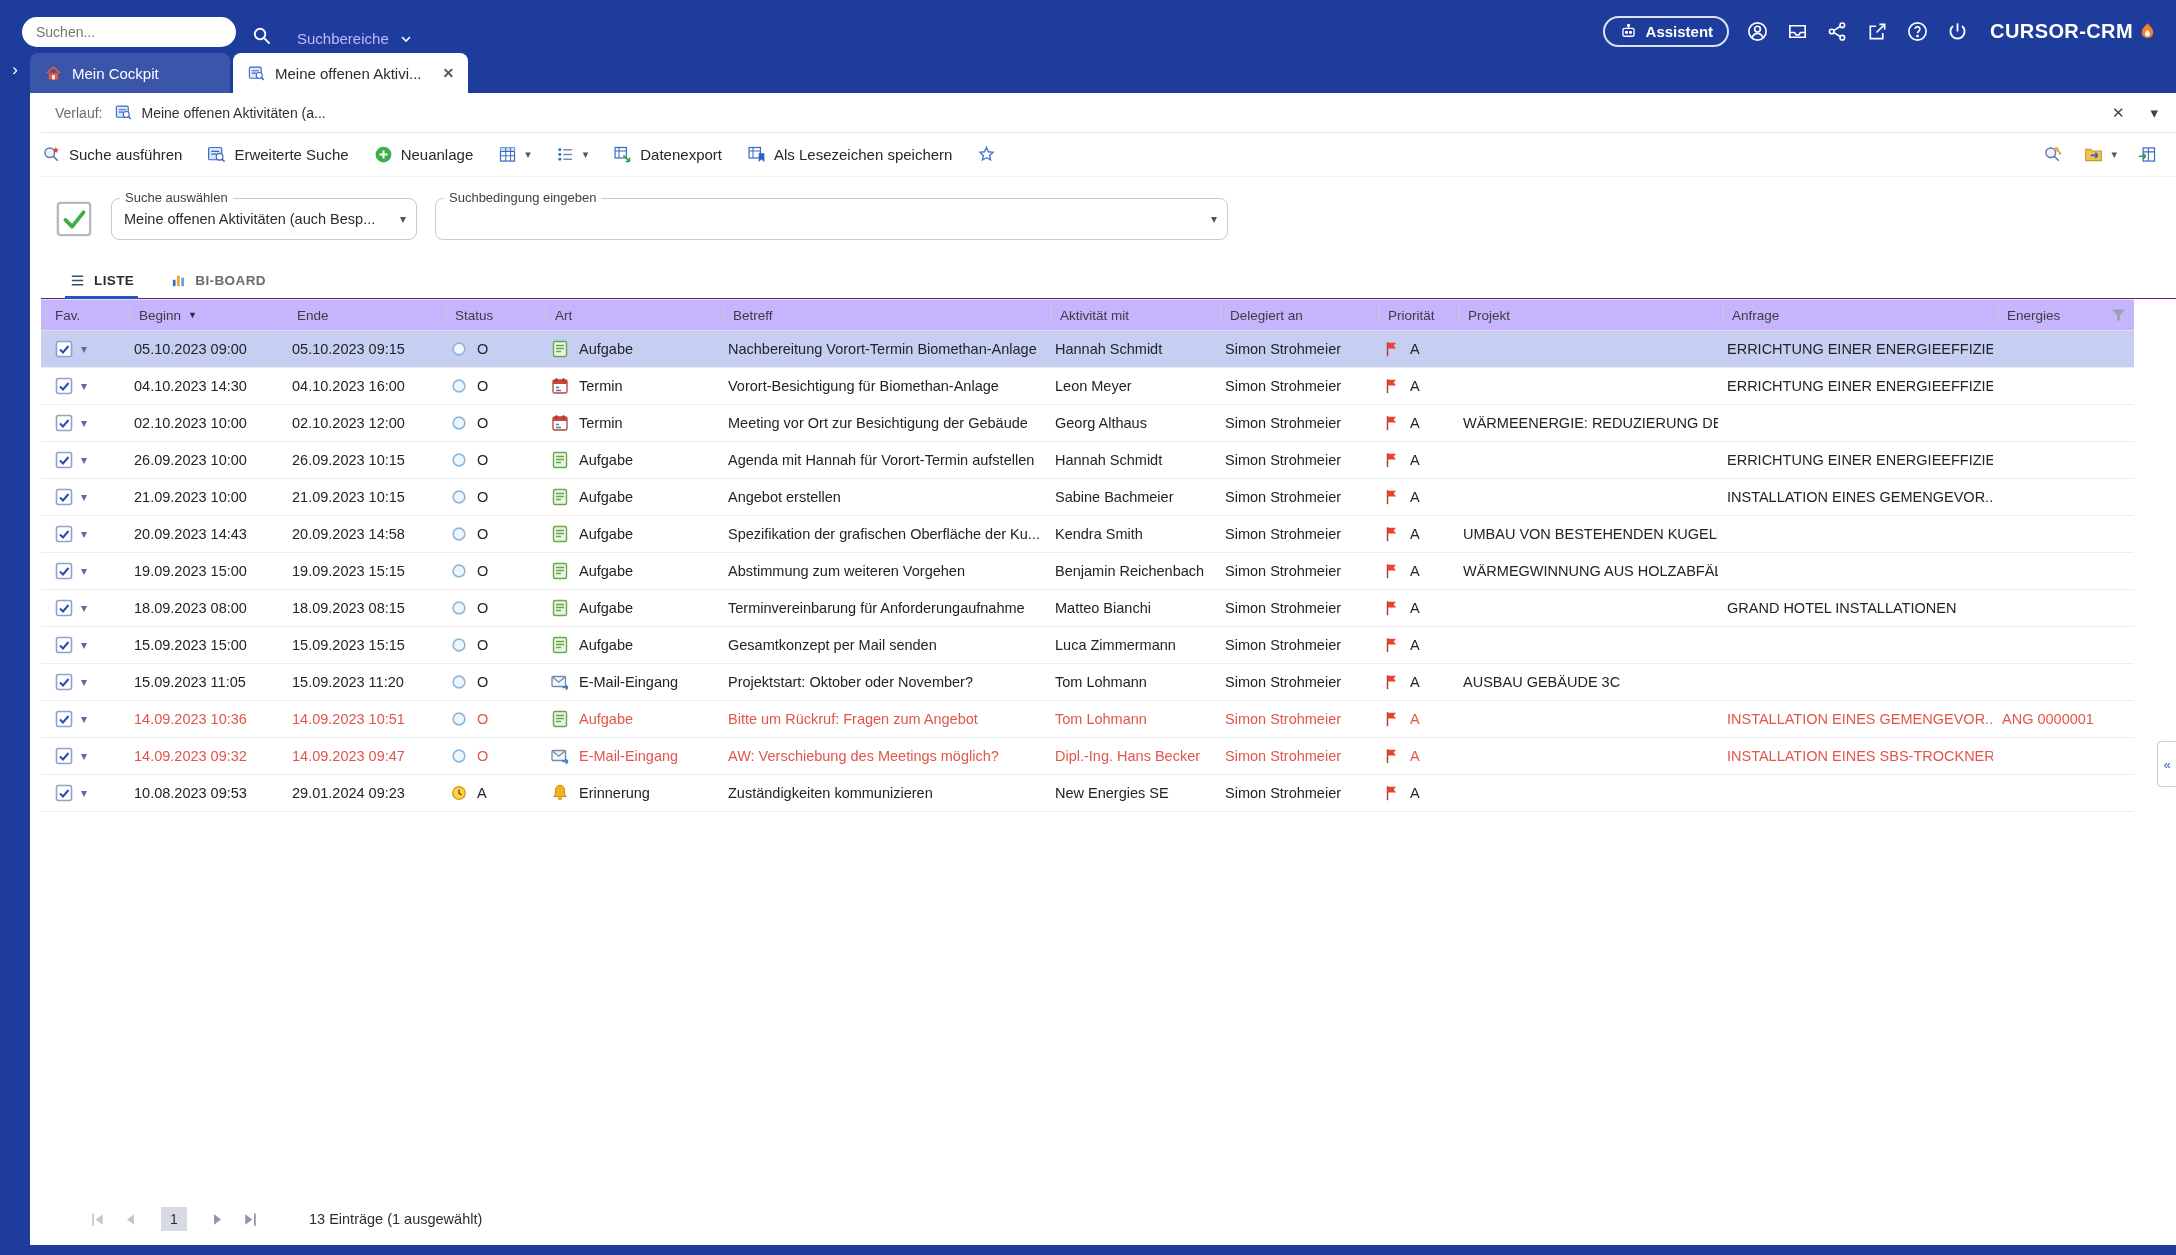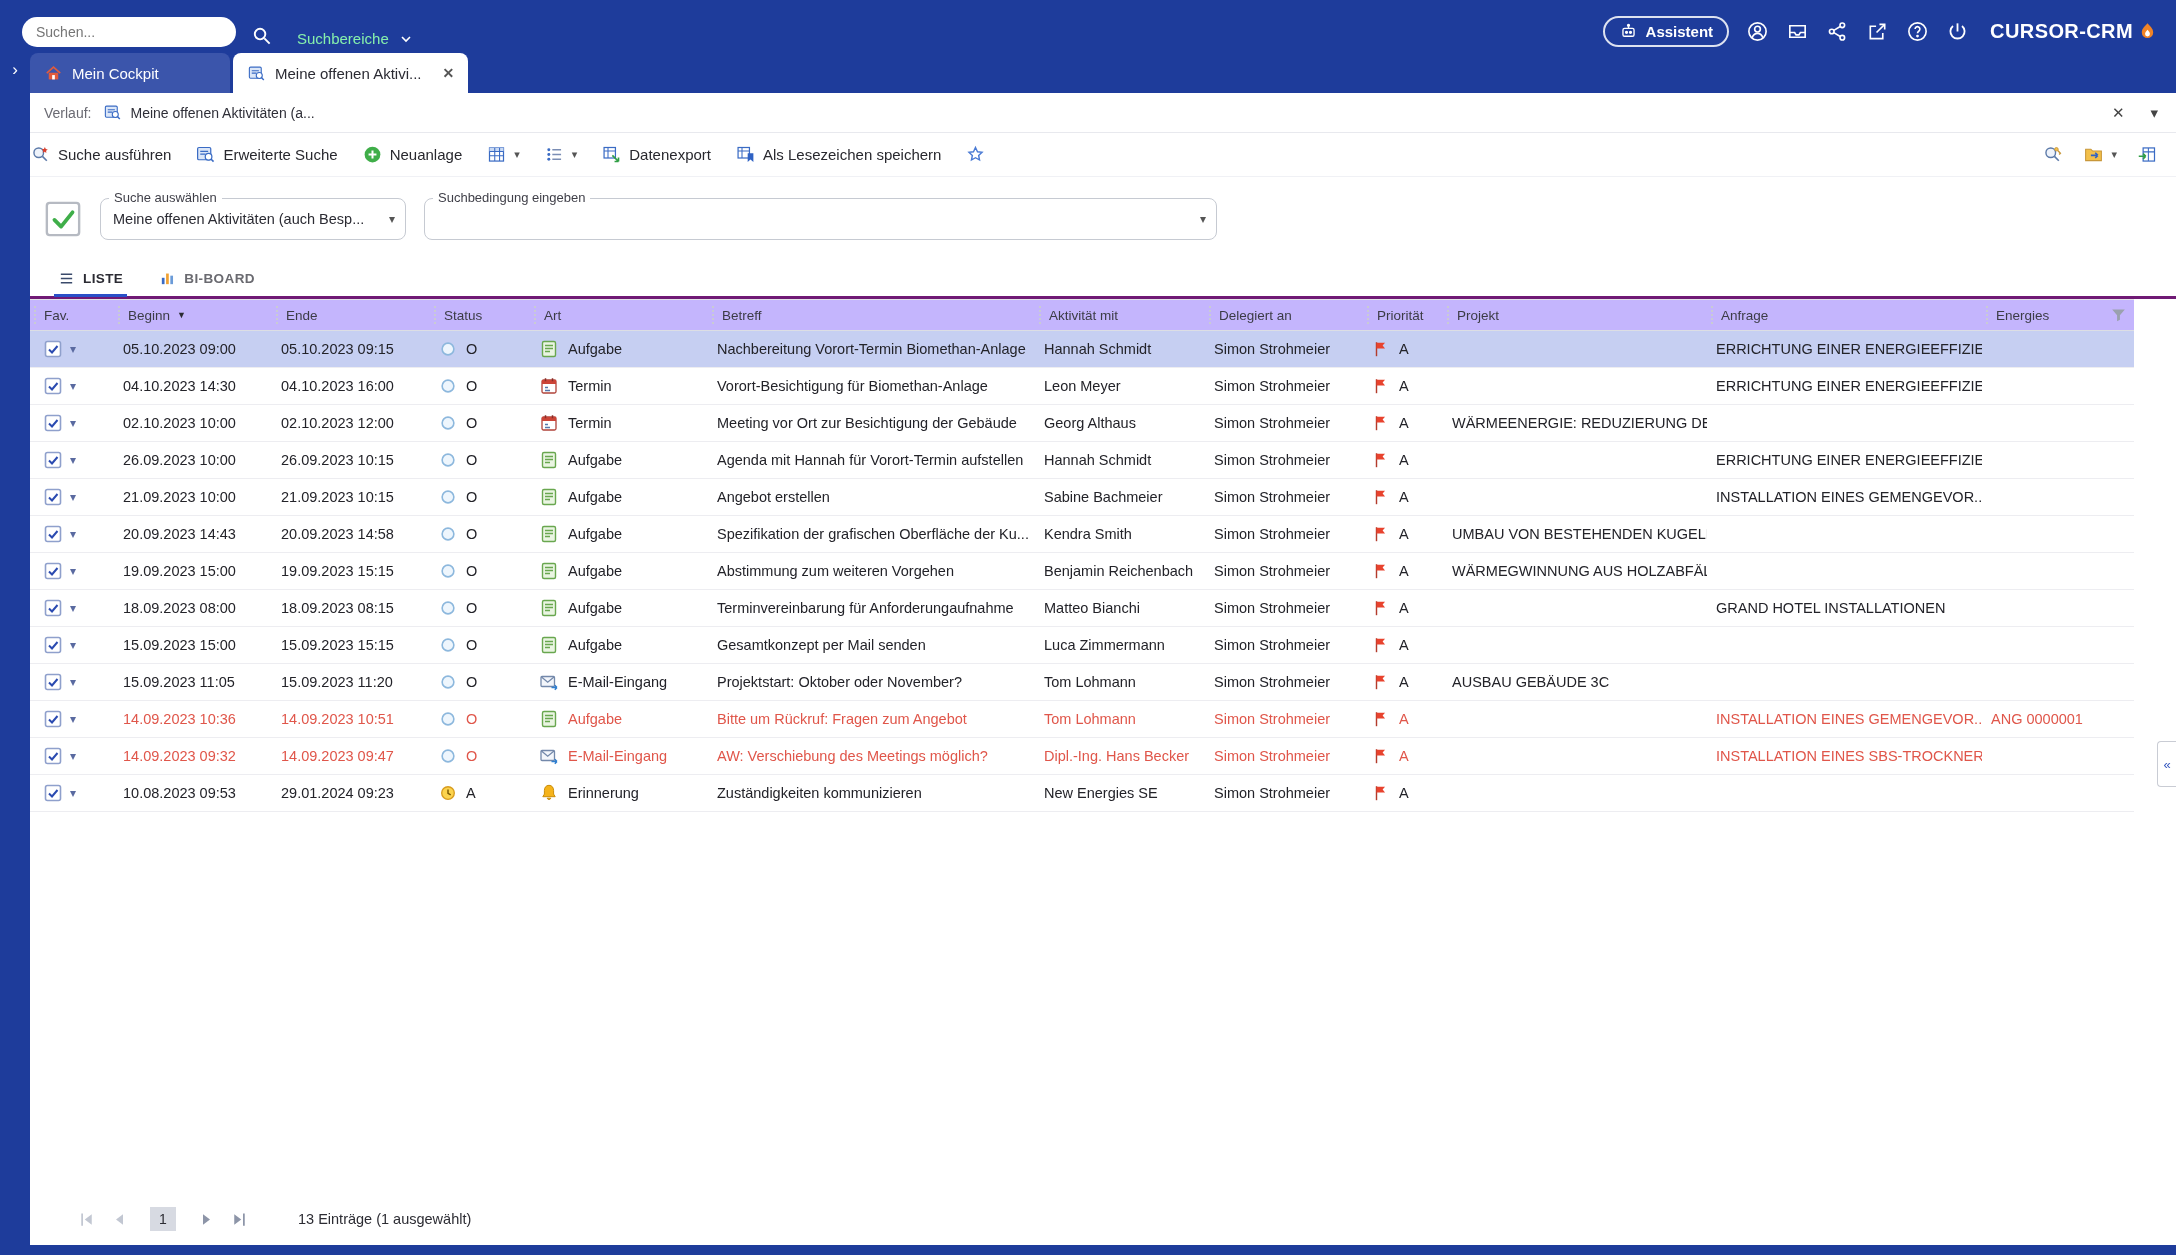--- a/index.html
+++ b/index.html
@@ -7,37 +7,37 @@
   }
   *{box-sizing:border-box; margin:0; padding:0;}
   body{font-family:"Liberation Sans",sans-serif; background:#e8e8e8;}
   .screen{width:2176px; height:1255px; background:#fff; position:relative; overflow:hidden; display:flex; flex-direction:column;}
 
   
   .topbar{height:47px; background:var(--topbar); display:flex; align-items:flex-end; padding:0 18px 0 22px; gap:14px; flex:0 0 auto;}
   .search-input{width:214px; height:30px; border-radius:15px; border:none; padding:0 14px; font-size:14px; font-family:inherit; color:#333; outline:none;}
   .tb-ic{width:23px; height:23px; display:inline-flex;}
   .tb-ic svg{width:100%; height:100%;}
-  .scope{display:flex; align-items:center; gap:9px; color:#86efac; font-size:15px; margin-left:10px; cursor:default;}
+  .scope{display:flex; align-items:center; gap:9px; color:#c4b5fd; font-size:15px; margin-left:10px; cursor:default;}
   .tb-right{margin-left:auto; display:flex; align-items:center; gap:17px;}
   .assist-pill{display:flex; align-items:center; gap:8px; border:2px solid rgba(255,255,255,.85); border-radius:18px; padding:4px 14px; color:#fff; font-weight:bold; font-size:15px;}
   .logo{display:flex; align-items:center; gap:4px; color:#fff; font-weight:bold; font-size:20px; letter-spacing:.4px; margin-left:4px; white-space:nowrap;}
 
   
   .tabbar{height:46px; background:var(--topbar); display:flex; align-items:flex-end; flex:0 0 auto;}
   .strip-chev{width:30px; display:flex; justify-content:center; align-items:center; color:#fff; font-size:17px; height:100%; cursor:pointer;}
   .tab{height:40px; display:flex; align-items:center; gap:9px; padding:0 14px; border-radius:8px 8px 0 0; margin-right:3px; font-size:15px; cursor:pointer;}
   .tab.inactive{background:#3b55ab; color:#fff; min-width:200px;}
   .tab.active{background:#fff; color:#2b2b33; min-width:218px;}
   .tab .close{margin-left:auto; color:#555; font-size:14px; font-weight:bold; padding-left:12px;}
   .t-ic{width:19px; height:19px; display:inline-flex;}
   .t-ic svg{width:100%; height:100%;}
 
   
-  .frame{flex:1 1 auto; display:flex; min-height:0; position:relative;}
+  .frame{flex:1 1 auto; display:flex; min-height:0; position:relative;gap:11px;}
   .left-strip{width:30px; background:var(--topbar); flex:0 0 auto;}
   .content{flex:1; background:#fff; display:flex; flex-direction:column; min-width:0; position:relative;}
 
   
   .verlauf-row{height:40px; display:flex; align-items:center; gap:12px; padding:0 18px 0 14px; border-bottom:1px solid #e8e9ee; font-size:14px; flex:0 0 auto;}
   .verlauf-label{color:#6a6a72;}
   .verlauf-item{display:flex; align-items:center; gap:8px; color:#2f2f38; cursor:pointer;}
   .vr-right{margin-left:auto; display:flex; align-items:center; gap:26px; color:#444;}
   .vr-right .g{cursor:pointer; font-size:15px;}
 
@@ -53,21 +53,21 @@
   .search-panel{padding:21px 18px 15px 14px; display:flex; align-items:center; gap:18px; flex:0 0 auto;}
   .big-check{width:38px; height:38px; cursor:pointer;}
   .combo{position:relative; height:42px; border:1px solid #c6cad2; border-radius:8px; background:#fff; display:flex; align-items:center; padding:0 32px 0 12px; font-size:14.5px; color:#2b2b33; cursor:pointer;}
   .combo .flabel{position:absolute; top:-9px; left:8px; background:#fff; padding:0 5px; font-size:13px; color:#3f3f48; white-space:nowrap;}
   .combo .cval{white-space:nowrap; overflow:hidden;}
   .combo .ccaret{position:absolute; right:10px; color:#555; font-size:12px;}
   .combo.sel{width:306px;}
   .combo.cond{width:793px;}
 
   
-  .view-tabs{display:flex; align-items:flex-end; gap:28px; padding-left:24px; border-bottom:3px solid #701a75; height:40px; margin-top:4px; flex:0 0 auto;}
+  .view-tabs{display:flex; align-items:flex-end; gap:28px; padding-left:24px; border-bottom:1px solid #701a75; height:40px; margin-top:4px; flex:0 0 auto;}
   .vtab{display:flex; align-items:center; gap:8px; padding:0 4px 9px; font-size:13.5px; font-weight:bold; letter-spacing:.4px; color:#6a6a70; position:relative; cursor:pointer;}
   .vtab.active{color:#2b2b33;}
   .vtab.active::after{content:""; position:absolute; left:0; right:0; bottom:-1px; height:3px; background:var(--accent);}
   .v-ic{width:17px; height:17px; display:inline-flex;}
   .v-ic svg{width:100%; height:100%;}
 
   
   .table{width:calc(100% - 42px); flex:0 0 auto;}
   .thead,.trow{display:grid; grid-template-columns:84px 158px 158px 100px 178px 327px 170px 158px 80px 264px 275px minmax(120px,1fr); align-items:center;}
   .thead{height:32px; background:#c4b5fd; border-top:1px solid #e1e3e8; border-bottom:1px solid #dcdee4; color:#3c3c46; font-size:13.5px; position:relative;}

